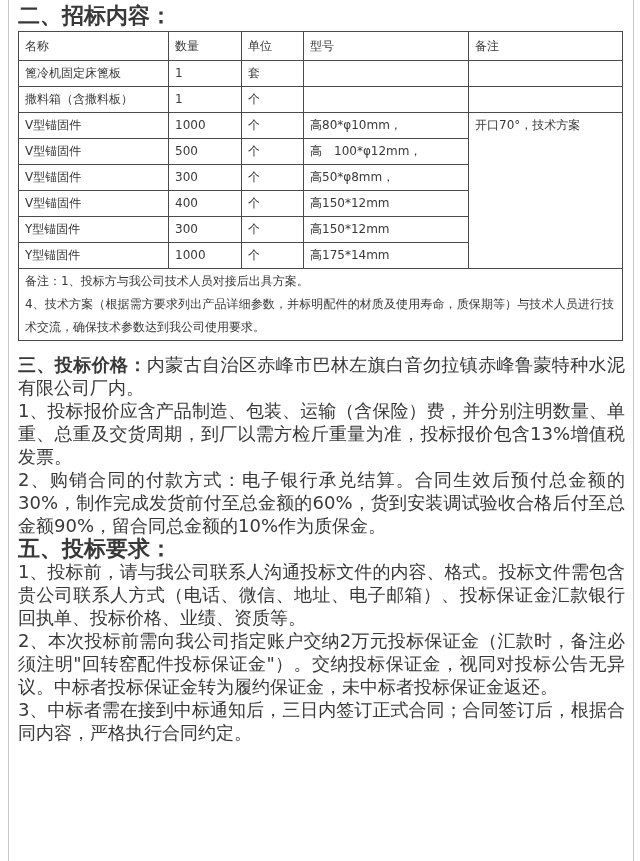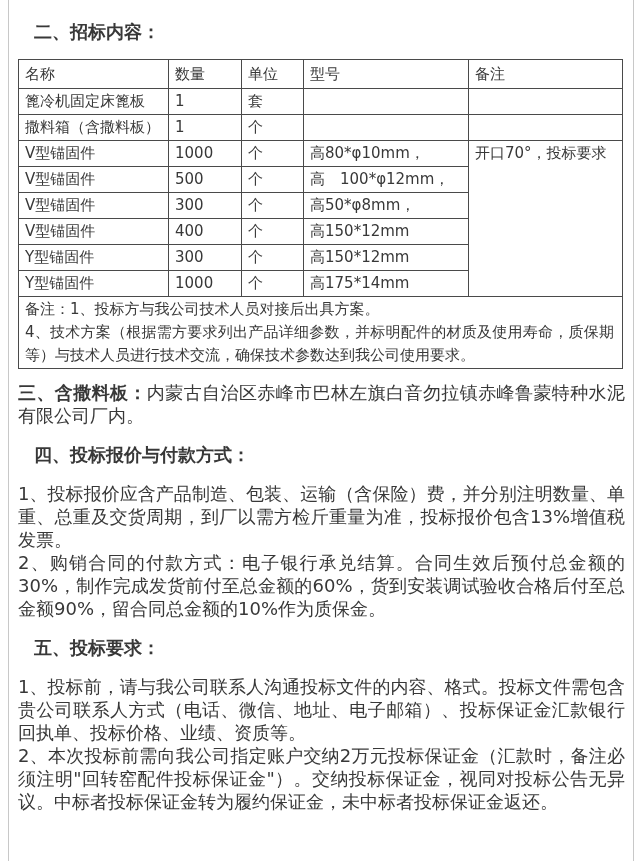--- a/index.html
+++ b/index.html
@@ -17,37 +17,37 @@
     border-left: 1px solid #c8c8c8;
     border-right: 1px solid #c8c8c8;
     padding: 4px 8px 12px 9px;
     color: #383838;
     font-size: 18px;
     line-height: 23px;
     text-align: justify;
   }
   .heading {
     font-weight: bold;
-    margin: 16px;
-    font-size: 18px;
+    margin: 0;
+    font-size: 22px;
     line-height: 23px;
   }
   table.tender {
     border-collapse: collapse;
     table-layout: fixed;
     width: 604px;
     margin-top: 4px;
     margin-bottom: 12px;
   }
   table.tender th, table.tender td {
     border: 1px solid #4a4a4a;
     vertical-align: top;
     text-align: left;
     padding: 1px 8px 1px 6px;
-    font-size: 15px;
+    font-size: 12px;
     line-height: 23px;
     font-weight: normal;
     overflow: hidden;
   }
   table.tender th {
     padding-top: 3px;
     padding-bottom: 2px;
   }
   td.justify-cell { text-align: justify; }
   td.model-cell { word-break: break-all; text-align: justify; }
@@ -94,21 +94,21 @@
         <td>1</td>
         <td>个</td>
         <td class="model-cell"></td>
         <td></td>
       </tr>
       <tr>
         <td class="justify-cell">V型锚固件</td>
         <td>1000</td>
         <td>个</td>
         <td class="model-cell">高80*φ10mm，</td>
-        <td class="remark-merged" rowspan="6">开口70°，投标要求</td>
+        <td class="remark-merged" rowspan="6">开口70°，技术方案</td>
       </tr>
       <tr>
         <td class="justify-cell">V型锚固件</td>
         <td>500</td>
         <td>个</td>
         <td class="model-cell">高　100*φ12mm，</td>
       </tr>
       <tr>
         <td class="justify-cell">V型锚固件</td>
         <td>300</td>
@@ -135,23 +135,23 @@
       </tr>
       <tr>
         <td class="footnote-cell" colspan="5">
           <p>备注：1、投标方与我公司技术人员对接后出具方案。</p>
           <p>4、技术方案（根据需方要求列出产品详细参数，并标明配件的材质及使用寿命，质保期等）与技术人员进行技术交流，确保技术参数达到我公司使用要求。</p>
         </td>
       </tr>
     </tbody>
   </table>
 
-  <p class="para"><span class="inline-bold">三、含撒料板：</span><span>内蒙古自治区赤峰市巴林左旗白音勿拉镇赤峰鲁蒙特种水泥有限公司厂内。</span></p>
+  <p class="para"><span class="inline-bold">三、投标价格：</span><span>内蒙古自治区赤峰市巴林左旗白音勿拉镇赤峰鲁蒙特种水泥有限公司厂内。</span></p>
 
-  <p class="heading">四、投标报价与付款方式：</p>
   <p class="para">1、投标报价应含产品制造、包装、运输（含保险）费，并分别注明数量、单重、总重及交货周期，到厂以需方检斤重量为准，投标报价包含13%增值税发票。</p>
   <p class="para">2、购销合同的付款方式：电子银行承兑结算。合同生效后预付总金额的30%，制作完成发货前付至总金额的60%，货到安装调试验收合格后付至总金额90%，留合同总金额的10%作为质保金。</p>
 
   <p class="heading">五、投标要求：</p>
   <p class="para">1、投标前，请与我公司联系人沟通投标文件的内容、格式。投标文件需包含贵公司联系人方式（电话、微信、地址、电子邮箱）、投标保证金汇款银行回执单、投标价格、业绩、资质等。</p>
   <p class="para">2、本次投标前需向我公司指定账户交纳2万元投标保证金（汇款时，备注必须注明"回转窑配件投标保证金"）。交纳投标保证金，视同对投标公告无异议。中标者投标保证金转为履约保证金，未中标者投标保证金返还。</p>
+  <p class="para">3、中标者需在接到中标通知后，三日内签订正式合同；合同签订后，根据合同内容，严格执行合同约定。</p>
 
 </div>
 
 </body></html>

